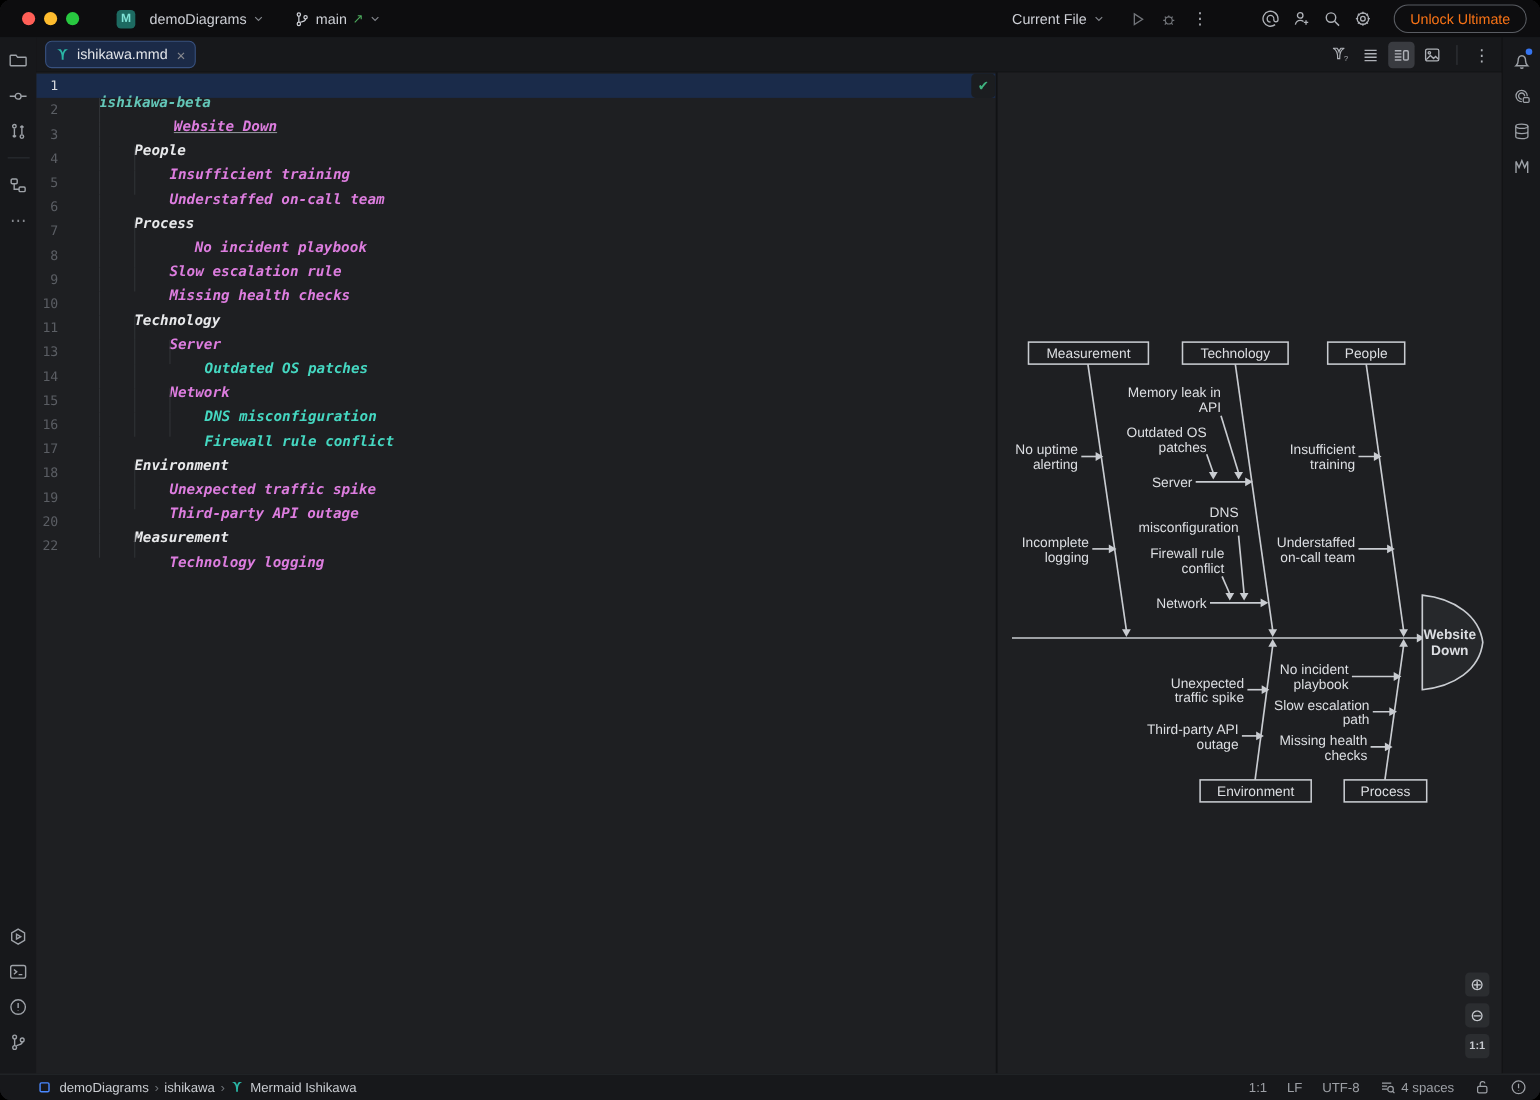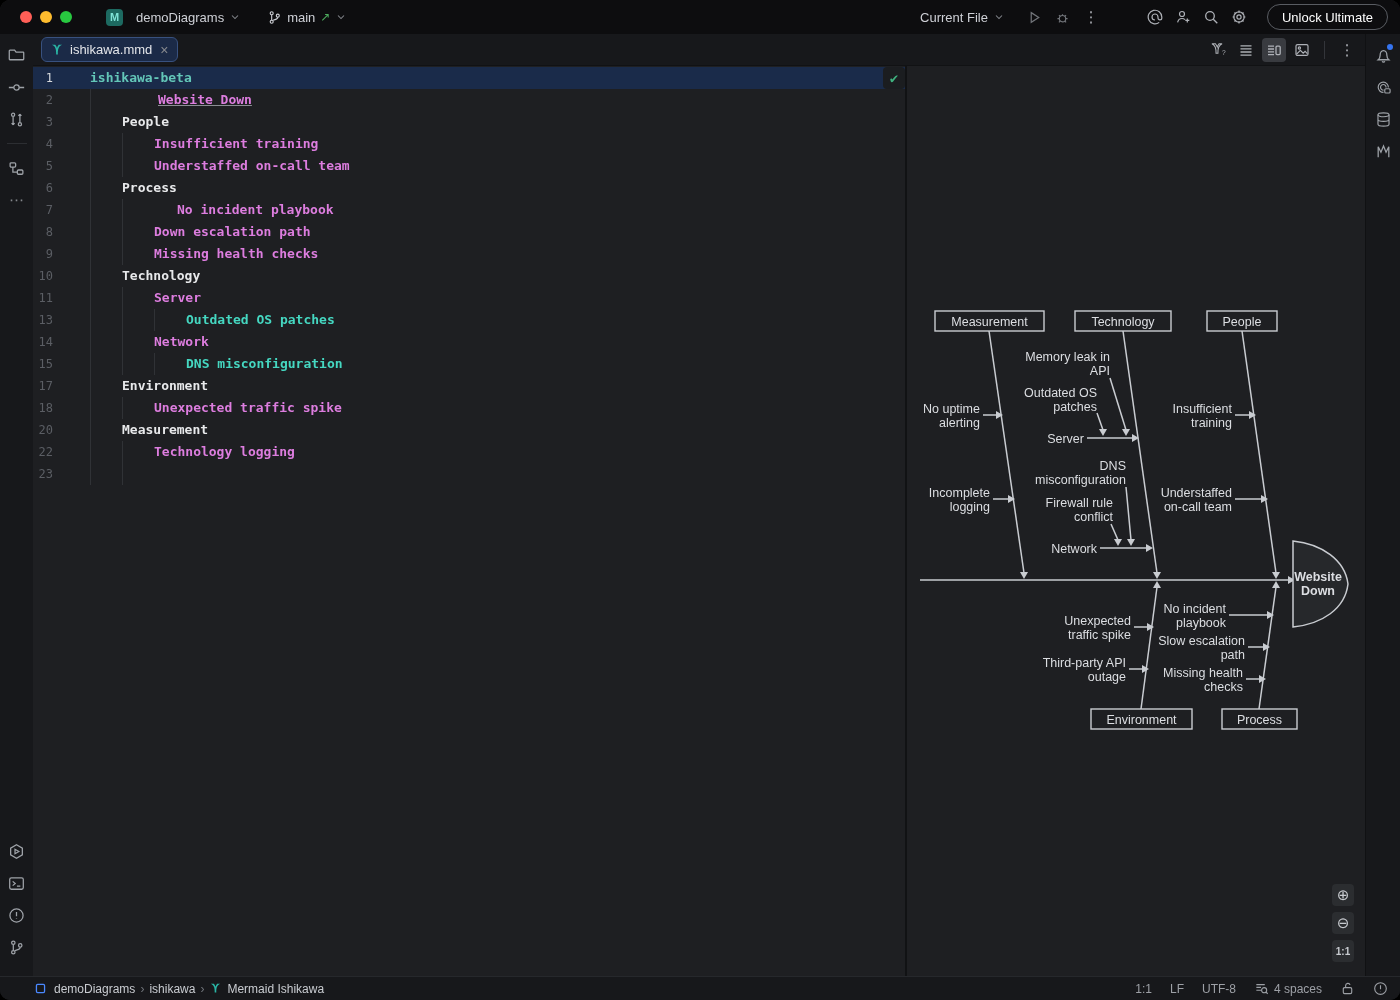--- a/index.html
+++ b/index.html
@@ -24,21 +24,21 @@
   .tl.red{background:#ff5f57}.tl.yellow{background:#febc2e}.tl.green{background:#28c840}
   .proj-logo{width:17px;height:17px;border-radius:4px;background:#1d6a61;color:#7fe3d6;
     display:inline-flex;align-items:center;justify-content:center;font-size:11px;font-weight:bold;margin:0 7px 0 26px;}
   .tb-item{display:inline-flex;align-items:center;gap:5px;color:#ced0d6;padding:0 6px;height:24px;border-radius:4px;}
   .tb-item .chev{color:#84878d;}
   .spacer{flex:1}
   .tb-icon{width:28px;height:26px;display:inline-flex;align-items:center;justify-content:center;color:#aeb1b7;border-radius:4px;}
   .tb-icon.dim{color:#717479;}
   .kebab{font-size:15px;color:#aeb1b7;letter-spacing:0;}
   .unlock{border:1px solid #595c62;border-radius:14px;height:26px;padding:0 14px;display:inline-flex;
-    align-items:center;color:#ffffff;font-size:13px;margin-left:14px;background:transparent;}
+    align-items:center;color:#f97316;font-size:13px;margin-left:14px;background:transparent;}
   
   .middle{display:grid;grid-template-columns:33px 1332px 35px;background:var(--c-chrome);}
   .strip{background:var(--c-chrome);display:flex;flex-direction:column;align-items:center;padding:9px 0;color:var(--c-icon);}
   .strip.right{border-left:1px solid #101113;}
   .strip .s-icon{width:24px;height:24px;display:flex;align-items:center;justify-content:center;margin-bottom:8px;border-radius:4px;position:relative;}
   .strip .divider{width:20px;height:1px;background:#2c2e32;margin:4px 0 12px;}
   .strip .grow{flex:1}
   .dot-badge{position:absolute;top:1px;right:2px;width:6px;height:6px;border-radius:50%;background:#3574f0;}
   .center{display:grid;grid-template-rows:32px 910px;}
   
@@ -53,21 +53,21 @@
   
   .panes{display:grid;grid-template-columns:872px 2px 458px;background:var(--c-editor);}
   .pane-divider{background:var(--c-border);}
   
   .editor{position:relative;font-family:"DejaVu Sans Mono","Liberation Mono",monospace;font-size:13px;overflow:hidden;background:var(--c-editor);padding-top:1px;}
   .cl{position:relative;height:22px;line-height:22px;white-space:pre;}
   .cl .ln{position:absolute;left:0;width:20px;text-align:right;color:#5b5e64;font-size:12px;}
   .cl.current{background:#1a2b4a;}
   .cl.current .ln{color:#d8dadd;}
   .cl .guide{position:absolute;top:0;bottom:0;width:1px;background:#303236;}
-  .cl .ct{position:absolute;top:0;font-weight:bold;}
+  .cl .ct{position:absolute;top:16px;font-weight:bold;font-style:italic;}
   .t-root{color:#63c6b8;font-weight:normal;}
   .t-cat{color:#e8e9eb;}
   .t-pink{color:#dd7ddf;}
   .t-pink-u{color:#dd7ddf;text-decoration:underline;text-decoration-color:#8b8e94;}
   .t-teal{color:#45d7c1;}
   .check{position:absolute;left:850px;top:0;width:22px;height:22px;color:#3fb27f;font-size:14px;
     display:flex;align-items:center;justify-content:center;background:#1b1d20;border-radius:4px;}
   
   .preview{position:relative;background:var(--c-editor);}
   .preview svg.diagram{position:absolute;inset:0;}
@@ -277,32 +277,33 @@
 
       <div class="panes">
         <div class="editor" id="editor">
             <div class="cl current"><span class="ln">1</span><span class="ct t-root" style="left: 57px;">ishikawa-beta</span><span class="check">✔</span></div>
             <div class="cl"><span class="ln">2</span><span class="guide" style="left: 57px;"></span><span class="ct t-pink-u" style="left: 89px; margin-left: 36px;">Website Down</span></div>
             <div class="cl"><span class="ln">3</span><span class="guide" style="left: 57px;"></span><span class="ct t-cat" style="left: 89px;">People</span></div>
             <div class="cl"><span class="ln">4</span><span class="guide" style="left: 57px;"></span><span class="guide" style="left: 89px;"></span><span class="ct t-pink" style="left: 121px;">Insufficient training</span></div>
             <div class="cl"><span class="ln">5</span><span class="guide" style="left: 57px;"></span><span class="guide" style="left: 89px;"></span><span class="ct t-pink" style="left: 121px;">Understaffed on-call team</span></div>
             <div class="cl"><span class="ln">6</span><span class="guide" style="left: 57px;"></span><span class="ct t-cat" style="left: 89px;">Process</span></div>
             <div class="cl"><span class="ln">7</span><span class="guide" style="left: 57px;"></span><span class="guide" style="left: 89px;"></span><span class="ct t-pink" style="left: 121px; margin-left: 23px;">No incident playbook</span></div>
-            <div class="cl"><span class="ln">8</span><span class="guide" style="left: 57px;"></span><span class="guide" style="left: 89px;"></span><span class="ct t-pink" style="left: 121px;">Down escalation path</span></div>
+            <div class="cl"><span class="ln">8</span><span class="guide" style="left: 57px;"></span><span class="guide" style="left: 89px;"></span><span class="ct t-pink" style="left: 121px;">Slow escalation rule</span></div>
             <div class="cl"><span class="ln">9</span><span class="guide" style="left: 57px;"></span><span class="guide" style="left: 89px;"></span><span class="ct t-pink" style="left: 121px;">Missing health checks</span></div>
             <div class="cl"><span class="ln">10</span><span class="guide" style="left: 57px;"></span><span class="ct t-cat" style="left: 89px;">Technology</span></div>
             <div class="cl"><span class="ln">11</span><span class="guide" style="left: 57px;"></span><span class="guide" style="left: 89px;"></span><span class="ct t-pink" style="left: 121px;">Server</span></div>
             <div class="cl"><span class="ln">13</span><span class="guide" style="left: 57px;"></span><span class="guide" style="left: 89px;"></span><span class="guide" style="left: 121px;"></span><span class="ct t-teal" style="left: 153px;">Outdated OS patches</span></div>
             <div class="cl"><span class="ln">14</span><span class="guide" style="left: 57px;"></span><span class="guide" style="left: 89px;"></span><span class="ct t-pink" style="left: 121px;">Network</span></div>
             <div class="cl"><span class="ln">15</span><span class="guide" style="left: 57px;"></span><span class="guide" style="left: 89px;"></span><span class="guide" style="left: 121px;"></span><span class="ct t-teal" style="left: 153px;">DNS misconfiguration</span></div>
+            <div class="cl"><span class="ln">16</span><span class="guide" style="left: 57px;"></span><span class="guide" style="left: 89px;"></span><span class="guide" style="left: 121px;"></span><span class="ct t-teal" style="left: 153px;">Firewall rule conflict</span></div>
             <div class="cl"><span class="ln">17</span><span class="guide" style="left: 57px;"></span><span class="ct t-cat" style="left: 89px;">Environment</span></div>
             <div class="cl"><span class="ln">18</span><span class="guide" style="left: 57px;"></span><span class="guide" style="left: 89px;"></span><span class="ct t-pink" style="left: 121px;">Unexpected traffic spike</span></div>
+            <div class="cl"><span class="ln">19</span><span class="guide" style="left: 57px;"></span><span class="guide" style="left: 89px;"></span><span class="ct t-pink" style="left: 121px;">Third-party API outage</span></div>
             <div class="cl"><span class="ln">20</span><span class="guide" style="left: 57px;"></span><span class="ct t-cat" style="left: 89px;">Measurement</span></div>
             <div class="cl"><span class="ln">22</span><span class="guide" style="left: 57px;"></span><span class="guide" style="left: 89px;"></span><span class="ct t-pink" style="left: 121px;">Technology logging</span></div>
-            <div class="cl"><span class="ln">23</span><span class="guide" style="left: 57px;"></span><span class="guide" style="left: 89px;"></span><span class="ct t-pink" style="left: 121px;"></span></div>
           </div>
         <div class="pane-divider"></div>
         <div class="preview">
           <svg class="diagram" id="diagram" width="458" height="910" viewBox="907 66 458 910">
               <line x1="920" y1="580" x2="1289" y2="580" stroke="#c9ccd1" stroke-width="1.5"></line>
               <polygon points="1288,576 1288,584 1295,580" fill="#c9ccd1"></polygon>
               <line x1="989" y1="331" x2="1024" y2="573" stroke="#c9ccd1" stroke-width="1.5"></line>
               <polygon points="1020,572 1028,572 1024,579" fill="#c9ccd1"></polygon>
               <line x1="1123" y1="331" x2="1157" y2="573" stroke="#c9ccd1" stroke-width="1.5"></line>
               <polygon points="1153,572 1161,572 1157,579" fill="#c9ccd1"></polygon>

